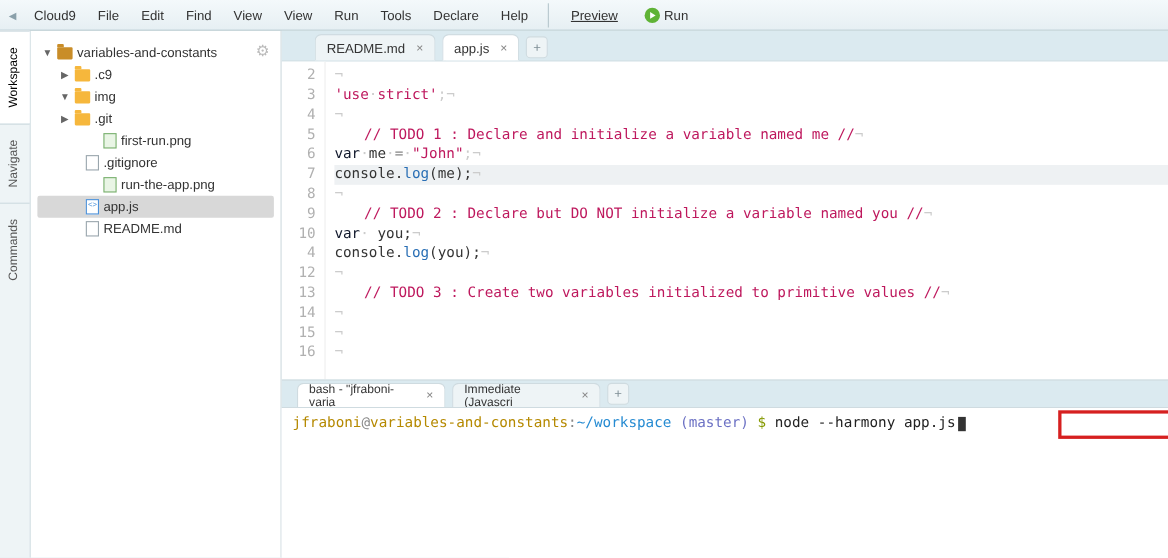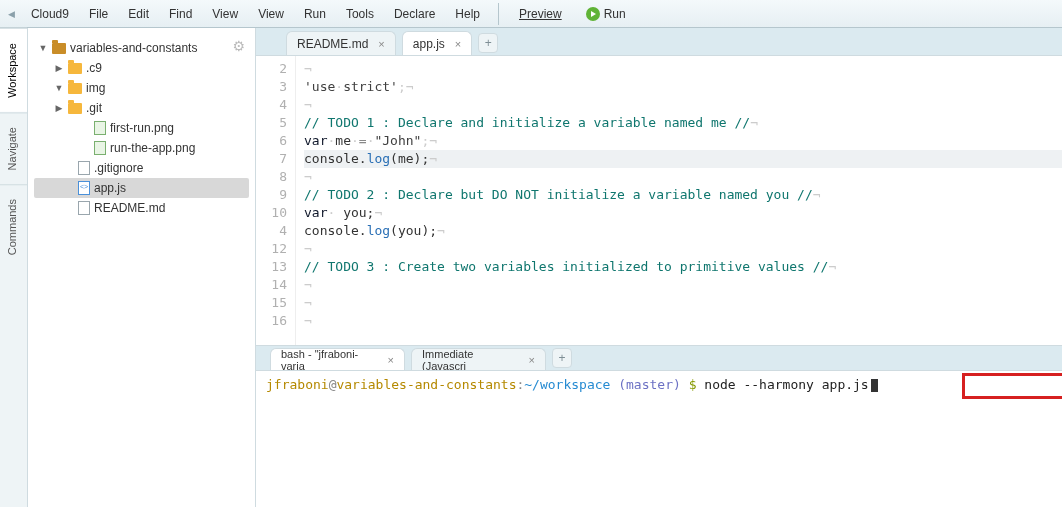--- a/index.html
+++ b/index.html
@@ -122,23 +122,23 @@
 }
 .gutter {
   width: 40px; background: #fff; color: #b0b0b0; text-align: right;
   padding: 4px 8px 0 0; border-right: 1px solid #eee;
 }
 .gutter div { height: 18px; }
 .code-lines { flex: 1; padding: 4px 0 0 8px; position: relative; }
 .code-lines .line { height: 18px; white-space: pre; }
 .line.hl { background: #eef1f3; }
 .ws-dot { color: #ccc; }
-.tok-str { color: #404040; }
+.tok-str { color: #be185d; }
 .tok-kw { color: #0f172a; }
-.tok-cmt { color: #0f766e; }
+.tok-cmt { color: #be185d; margin-left: 27px; }
 .tok-op { color: #888; }
 .tok-fn { color: #2a6fb5; }
 
 .term-tabs {
   height: 26px; display: flex; align-items: flex-end;
   background: #dbeaf0; border-top: 1px solid #cfdbe0;
   border-bottom: 1px solid #cfdbe0;
   padding-left: 14px; gap: 6px;
 }
 .term-tabs .tab { height: 22px; font-size: 11px; max-width: 135px; overflow: hidden; }
@@ -220,29 +220,29 @@
       <div class="tree-row" style="padding-left:20px">
         <span class="arrow right"></span>
         <span class="ico-folder"></span>
         <span class="tree-label">.git</span>
       </div>
       <div class="tree-row" style="padding-left:46px">
         <span class="arrow none"></span>
         <span class="ico-file img"></span>
         <span class="tree-label">first-run.png</span>
       </div>
+      <div class="tree-row" style="padding-left:30px">
+        <span class="arrow none"></span>
+        <span class="ico-file txt"></span>
+        <span class="tree-label">.gitignore</span>
+      </div>
       <div class="tree-row" style="padding-left:46px">
         <span class="arrow none"></span>
         <span class="ico-file img"></span>
         <span class="tree-label">run-the-app.png</span>
-      </div>
-      <div class="tree-row" style="padding-left:30px">
-        <span class="arrow none"></span>
-        <span class="ico-file txt"></span>
-        <span class="tree-label">.gitignore</span>
       </div>
       <div class="tree-row sel" style="padding-left:30px">
         <span class="arrow none"></span>
         <span class="ico-file code"></span>
         <span class="tree-label">app.js</span>
       </div>
       <div class="tree-row" style="padding-left:30px">
         <span class="arrow none"></span>
         <span class="ico-file txt"></span>
         <span class="tree-label">README.md</span>

